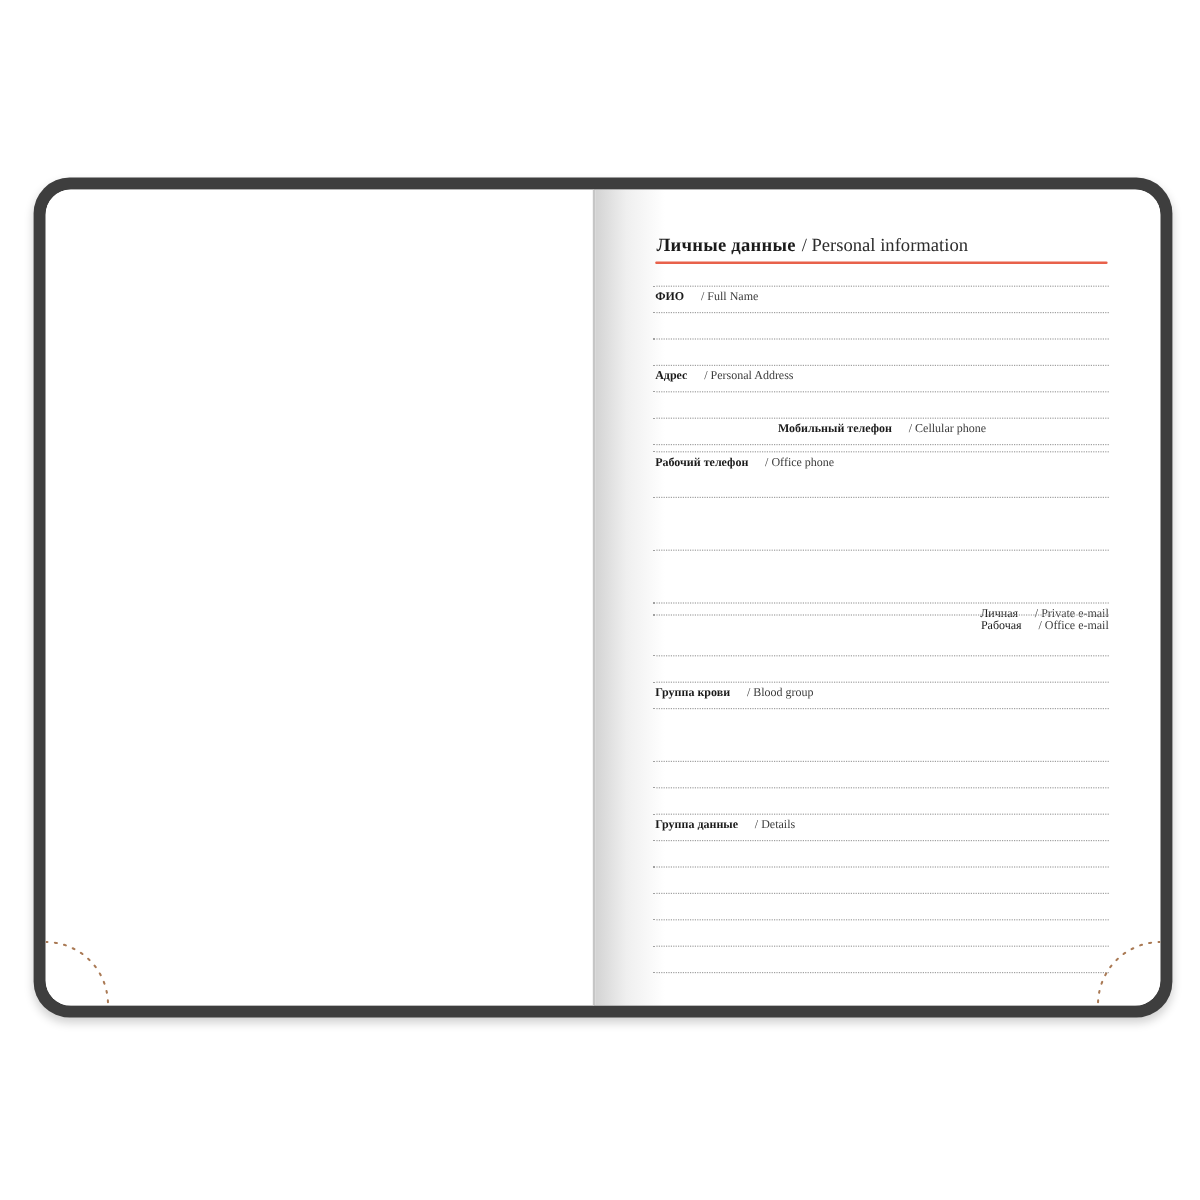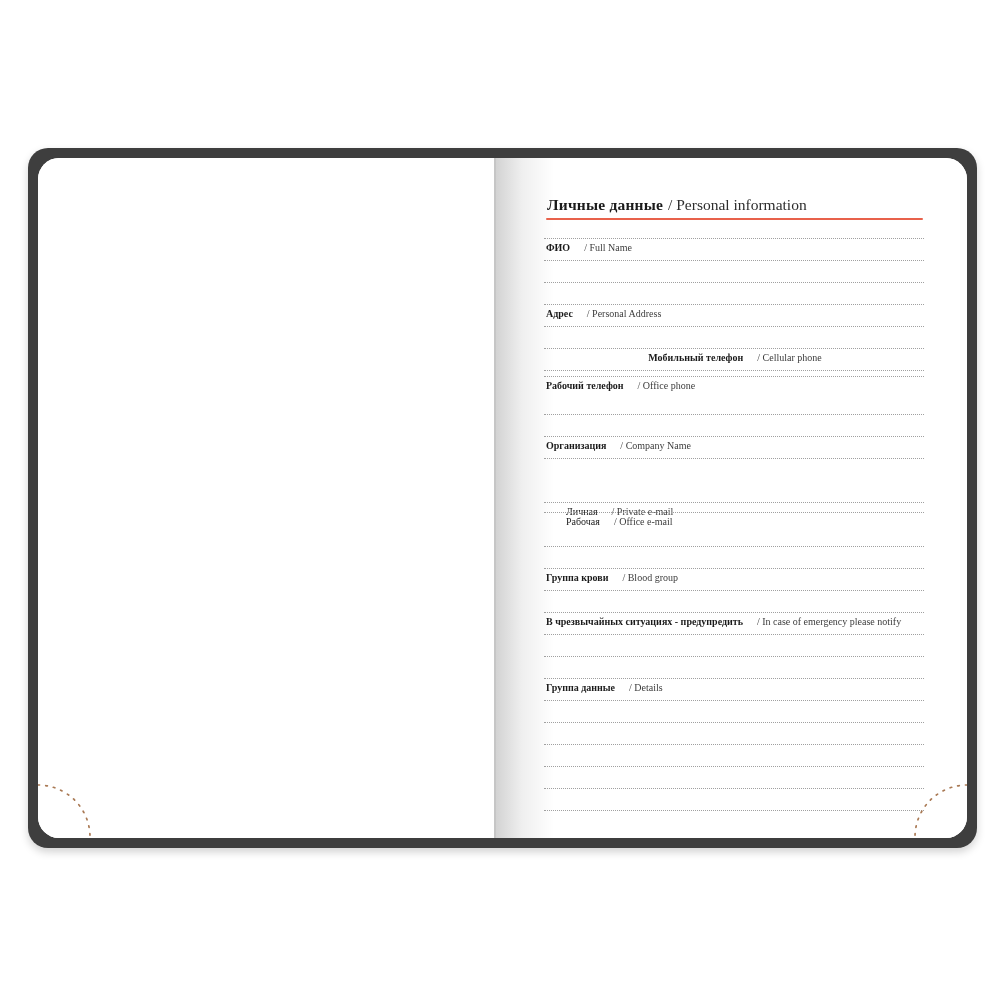--- a/index.html
+++ b/index.html
@@ -7,21 +7,21 @@
     --stitch:#aa7a55; --rule:#a0a0a0;
   }
   *{box-sizing:border-box; margin:0; padding:0;}
   html,body{background:#ffffff;}
   body{
     width:1000px; height:1000px; position:relative;
     font-family:"Liberation Serif","DejaVu Serif",serif;
   }
   .notebook{
     position:absolute; left:28px; top:148px; width:949px; height:700px;
-    background:var(--cover); border-radius:20px; padding:10px;
+    background:var(--cover); border-radius:30px; padding:10px;
     box-shadow:0 4px 8px rgba(0,0,0,0.18);
   }
   .pages{
     position:relative; width:100%; height:100%;
     background:var(--page); border-radius:21px; overflow:hidden;
   }
   .page-left{
     position:absolute; left:0; top:0; width:457px; height:100%;
     background:var(--page);
   }
@@ -46,21 +46,21 @@
   .rows{position:absolute; left:48px; top:0; width:380px; height:100%;}
   .row{
     position:absolute; left:0; width:380px; height:22px;
     border-top:1px dotted var(--rule);
   }
   .flabel{
     padding:3px 0 0 2px; font-size:10px; color:#1b1b1b; white-space:nowrap;
   }
   .flabel b{font-weight:bold;}
   .flabel span{font-weight:normal; color:#3c3c3c; margin-left:14px;}
-  .flabel.indent{padding-left:22px;}
+  .flabel.indent{padding-left:22px;text-align:right;}
   .stitch{position:absolute; bottom:0;}
   .stitch.bl{left:0;}
   .stitch.br{right:0;}
 </style>
 </head>
 <body>
 
 <div class="notebook">
   <div class="pages">
 
@@ -89,38 +89,32 @@
           </div>
           <div class="row" style="top: 168px;"></div>
           <div class="row" style="top: 190px; text-align: center;">
             <div class="flabel"><b>Мобильный телефон</b><span>/ Cellular phone</span></div>
           </div>
           <div class="row" style="top: 212px;"></div>
           <div class="row" style="top: 218px;">
             <div class="flabel"><b>Рабочий телефон</b><span>/ Office phone</span></div>
           </div>
           <div class="row" style="top: 256px;"></div>
-          <div class="row" style="top: 278px;">
-            <div class="flabel"><b>Организация</b><span>/ Company Name</span></div>
-          </div>
           <div class="row" style="top: 300px;"></div>
           <div class="row" style="top: 344px;">
             <div class="flabel indent"><b style="font-weight: normal;">Личная</b><span>/ Private e-mail</span></div>
           </div>
           <div class="row" style="top: 354px;">
             <div class="flabel indent"><b style="font-weight: normal;">Рабочая</b><span>/ Office e-mail</span></div>
           </div>
           <div class="row" style="top: 388px;"></div>
           <div class="row" style="top: 410px;">
             <div class="flabel"><b>Группа крови</b><span>/ Blood group</span></div>
           </div>
           <div class="row" style="top: 432px;"></div>
-          <div class="row" style="top: 454px;">
-            <div class="flabel"><b>В чрезвычайных ситуациях - предупредить</b><span>/ In case of emergency please notify</span></div>
-          </div>
           <div class="row" style="top: 476px;"></div>
           <div class="row" style="top: 498px;"></div>
           <div class="row" style="top: 520px;">
             <div class="flabel"><b>Группа данные</b><span>/ Details</span></div>
           </div>
           <div class="row" style="top: 542px;"></div>
           <div class="row" style="top: 564px;"></div>
           <div class="row" style="top: 586px;"></div>
           <div class="row" style="top: 608px;"></div>
           <div class="row" style="top: 630px;"></div>

